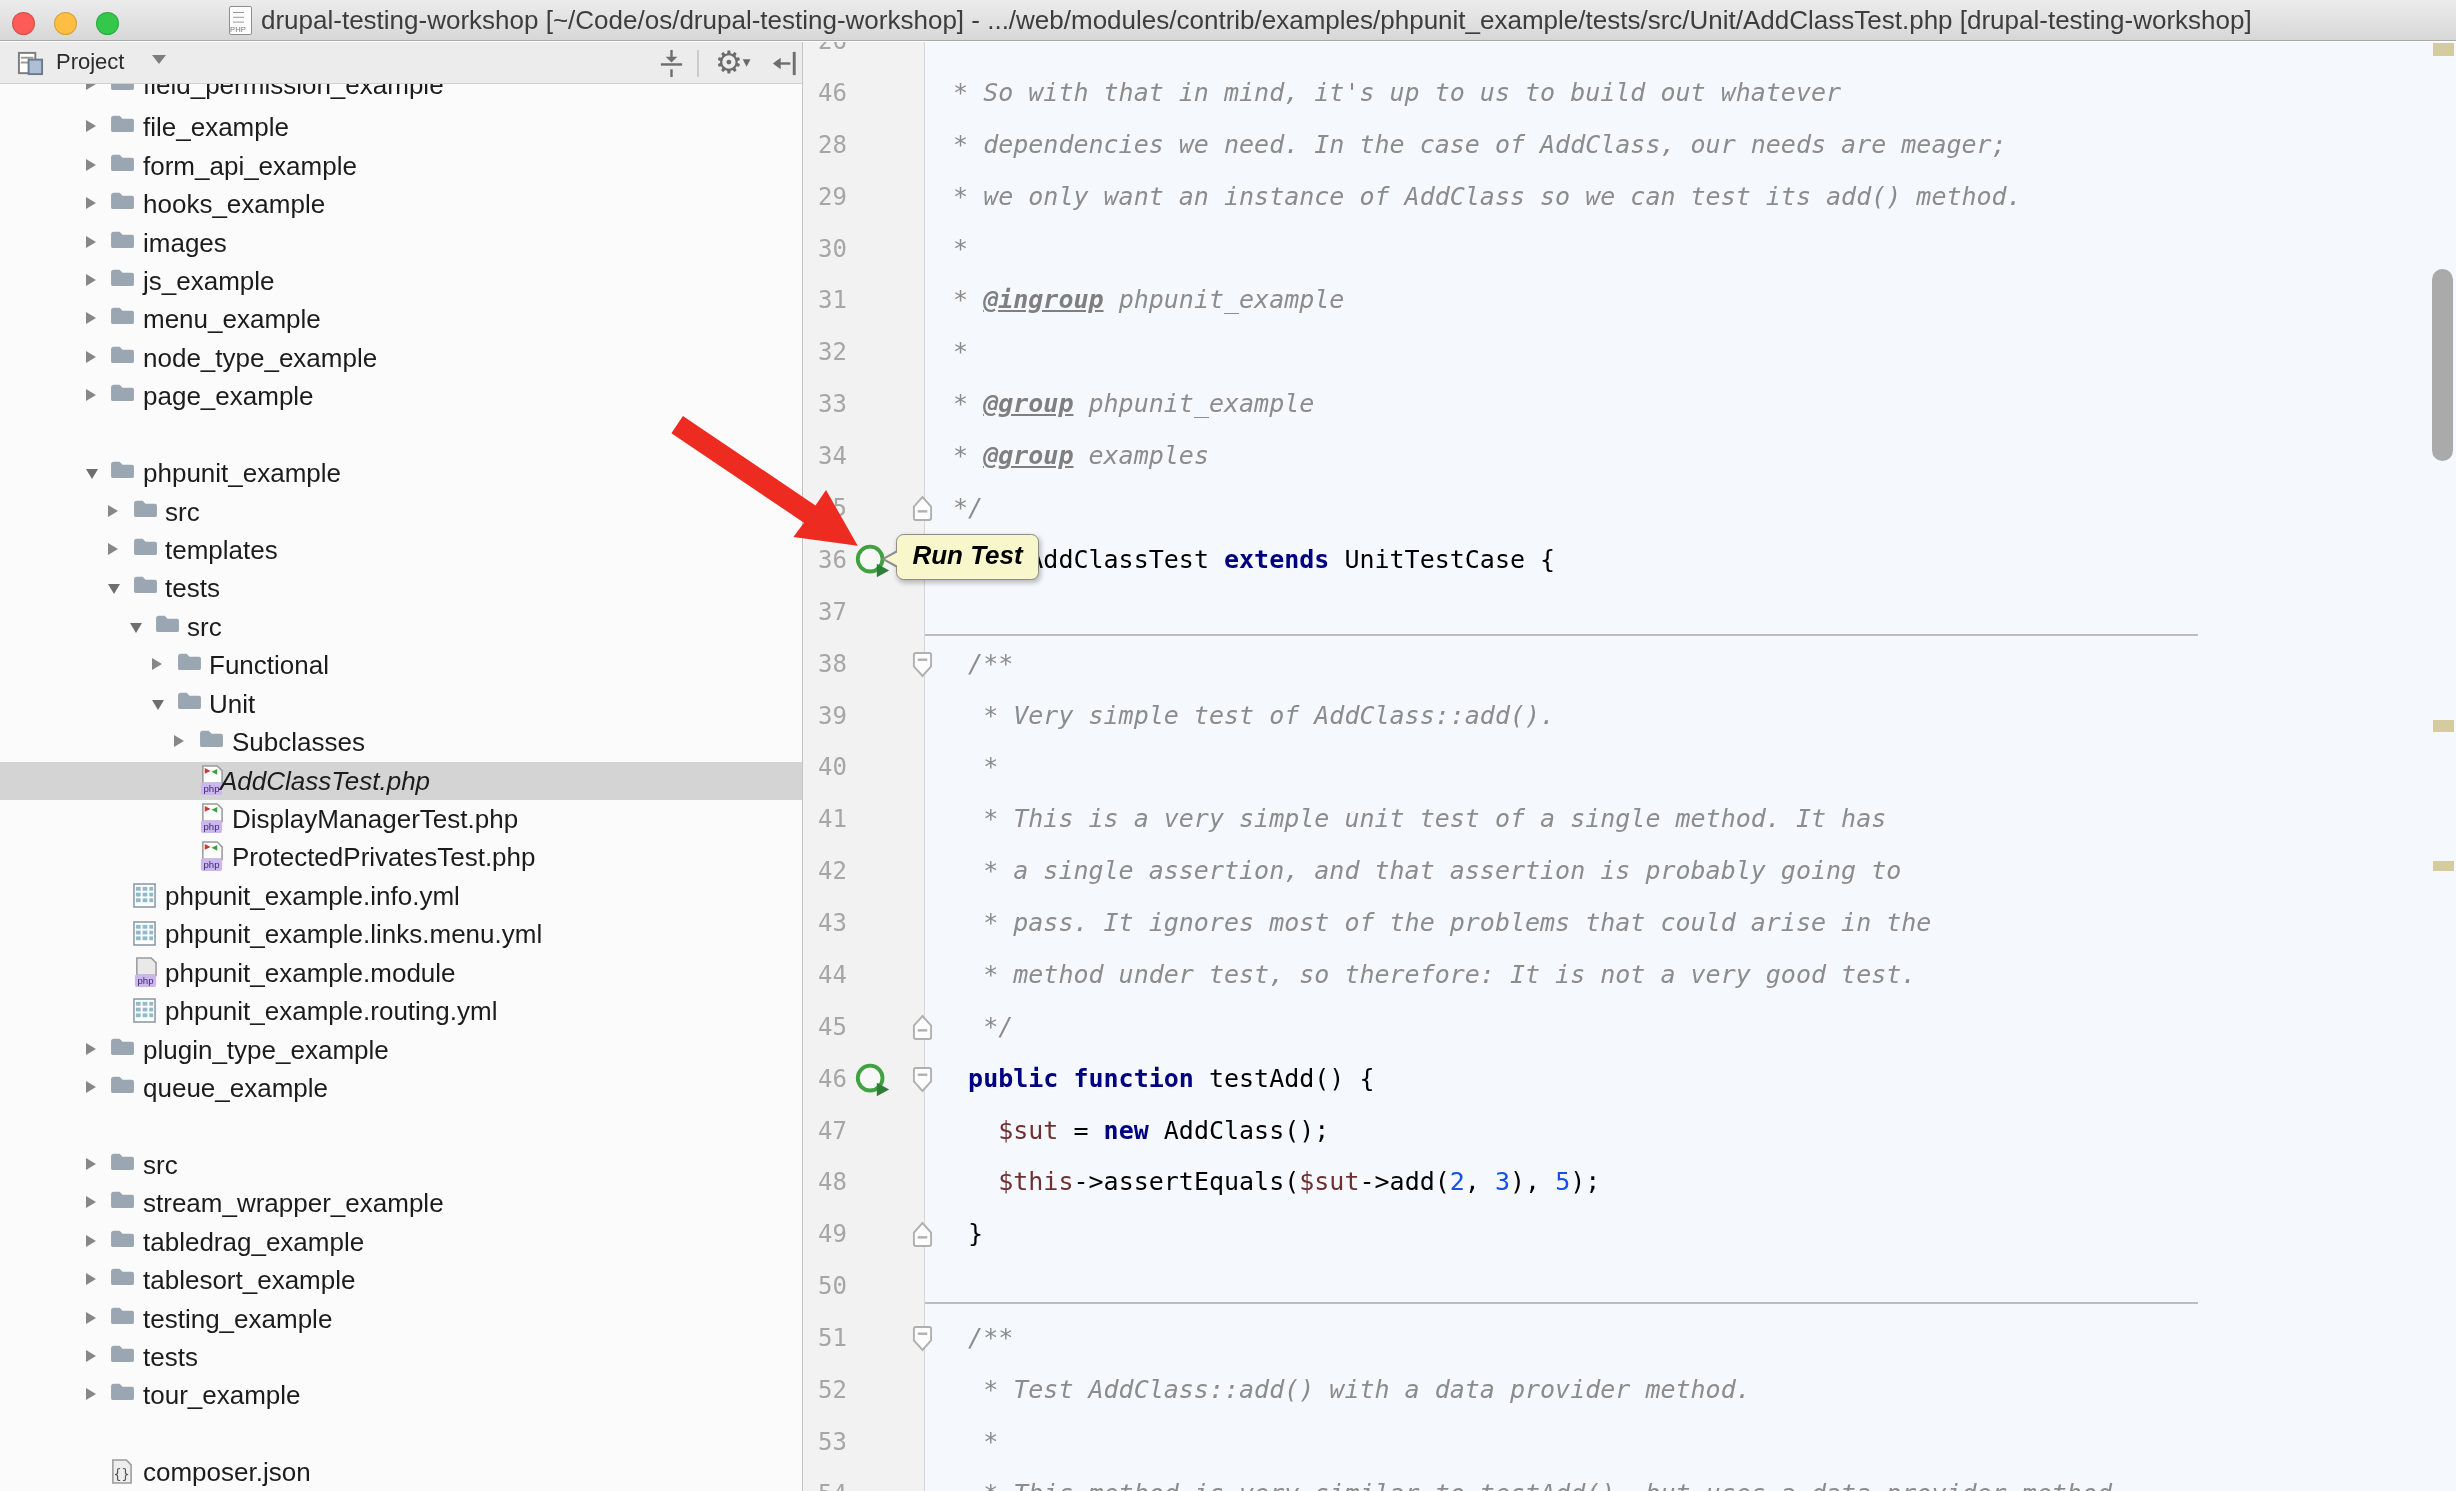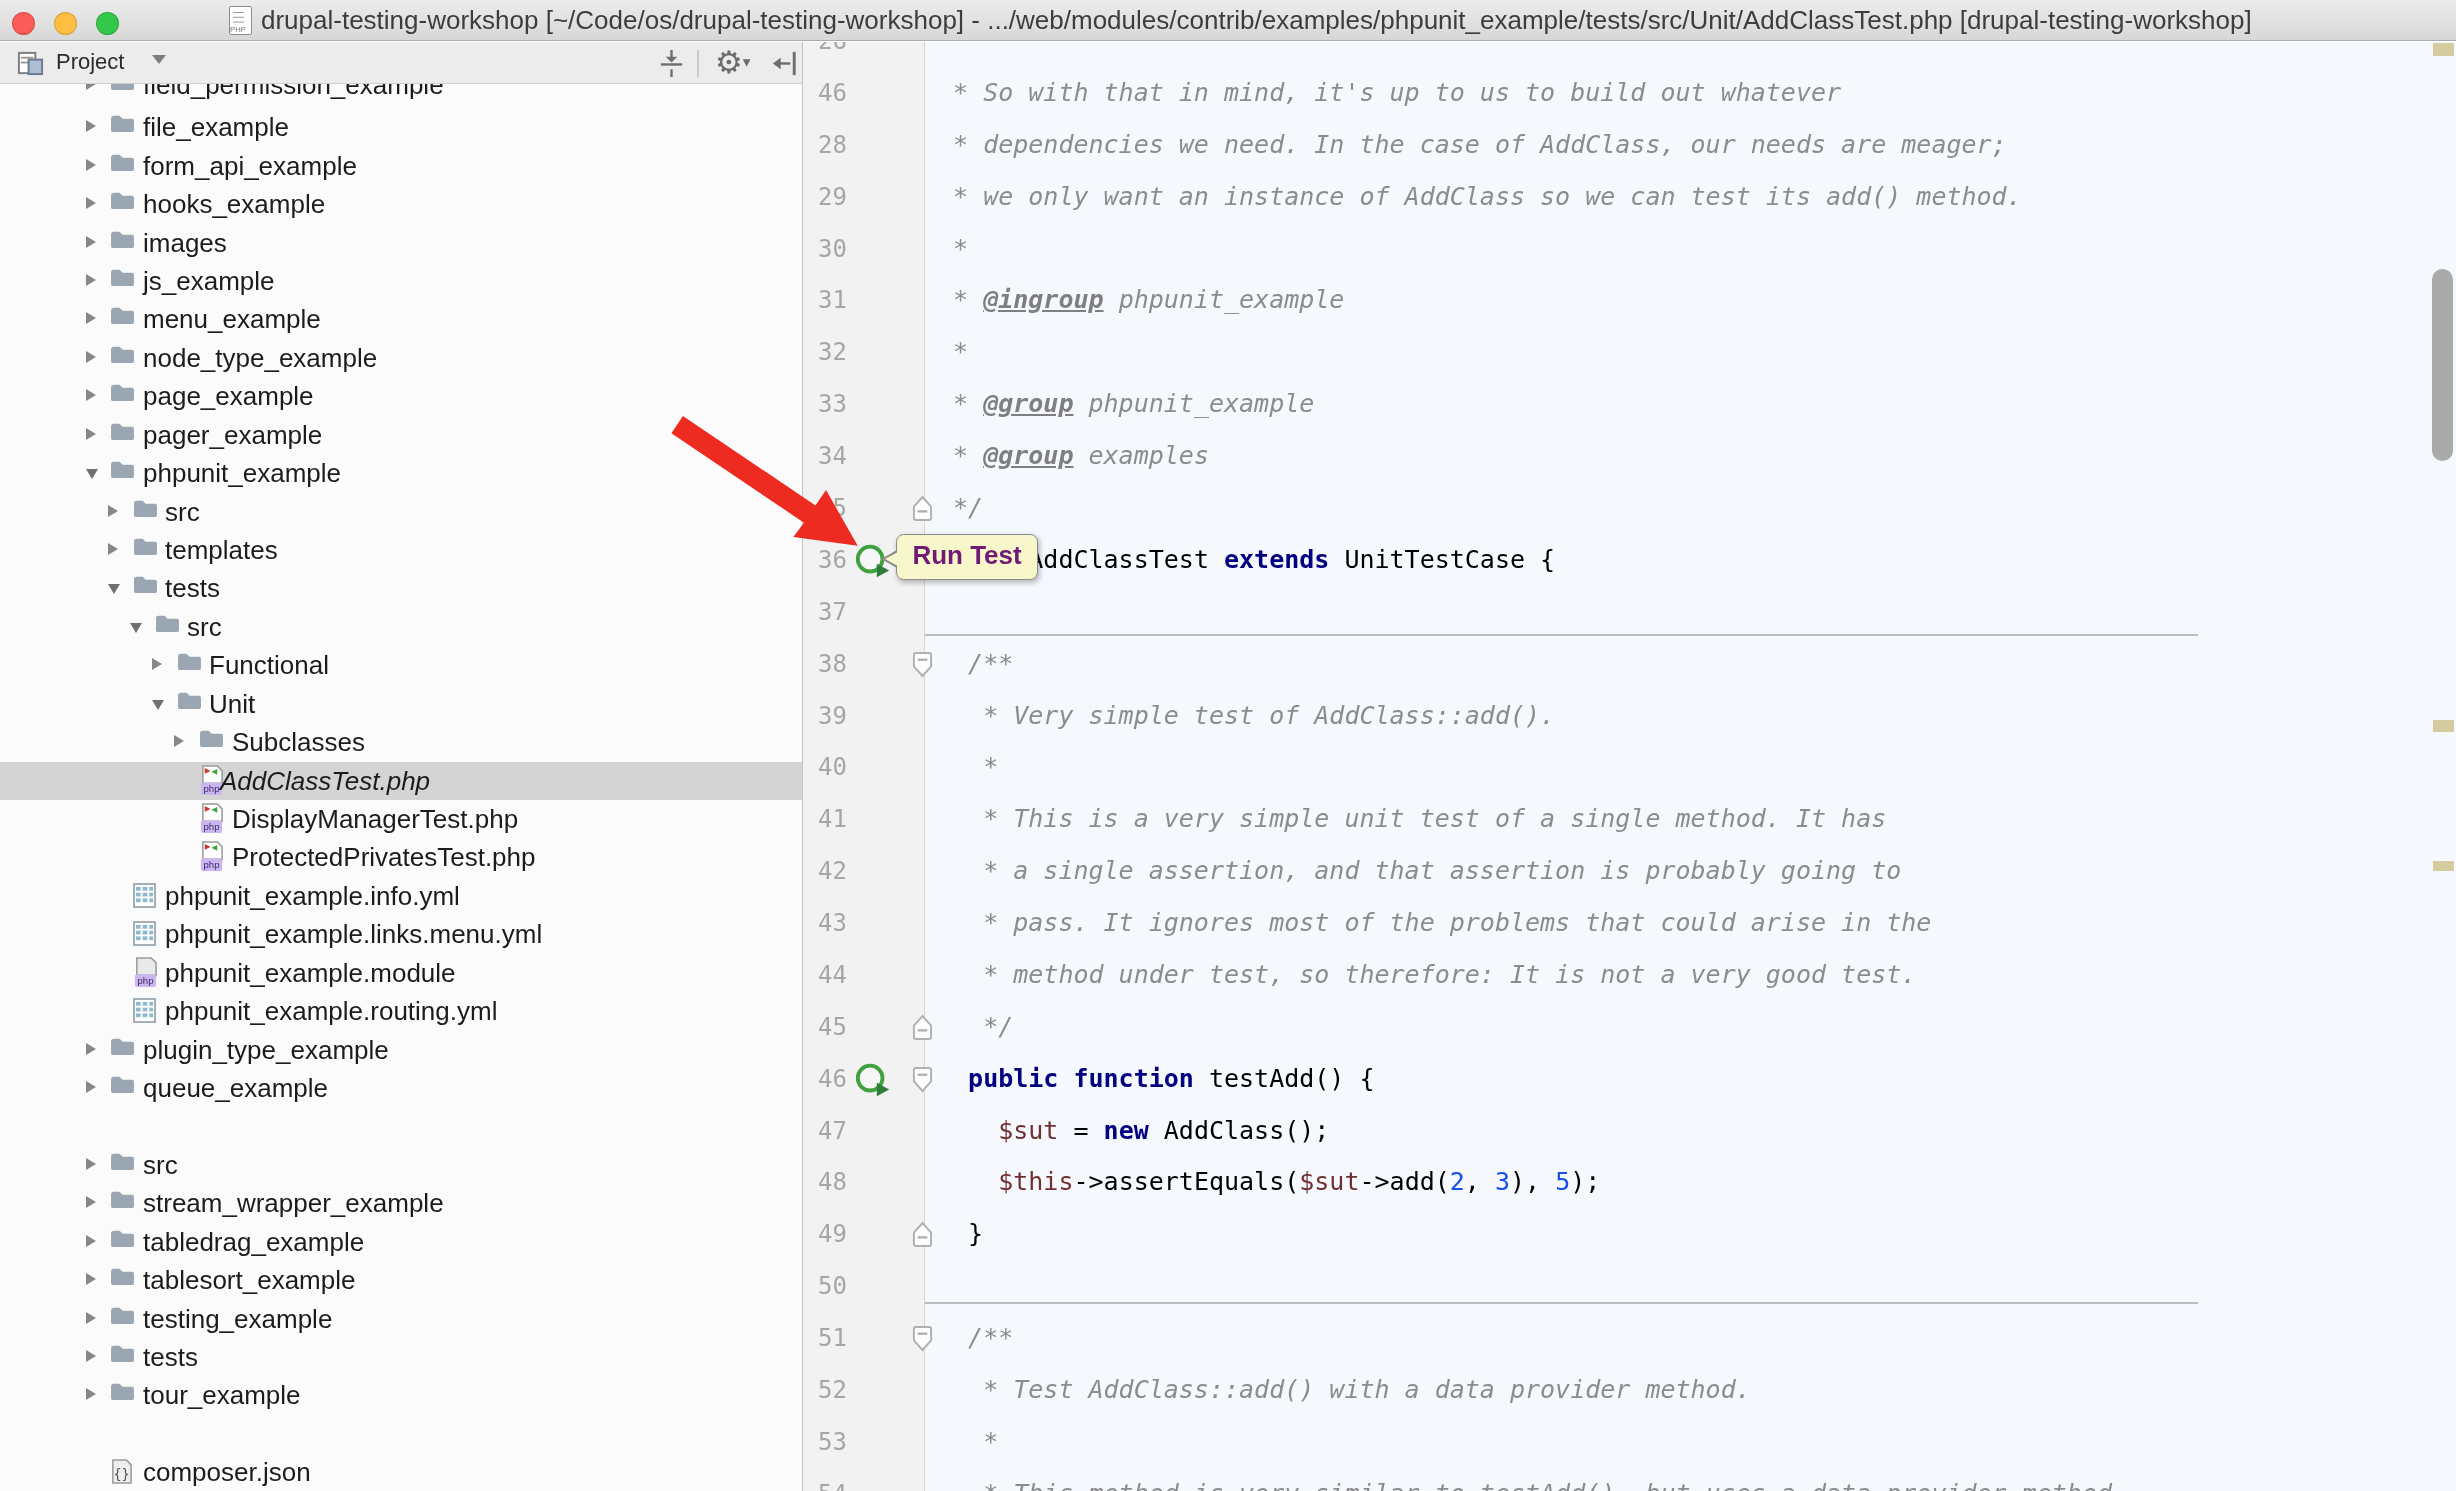--- a/index.html
+++ b/index.html
@@ -63,22 +63,22 @@
   .g-run{position:absolute;left:50px;top:6.7px;z-index:3;}
   .g-fold{position:absolute;left:109px;top:12.5px;z-index:3;}
   .m-sep{position:absolute;left:122px;width:1273px;height:1.9px;background:#bdbdbd;z-index:2;}
   .sb-thumb{position:absolute;left:1629px;top:227px;width:21px;height:192px;
     background:#9c9c9c;border-radius:10.6px;opacity:.85;z-index:4;}
   .sb-mark{position:absolute;left:1630px;width:21px;background:#d4cb9e;z-index:4;}
 
   
   .run-tooltip{position:absolute;left:896px;top:534px;height:44px;z-index:8;
     background:#f7f7cb;border:1.9px solid #8c8c8c;border-radius:7.7px;
-    font-size:26px;font-weight:600;color:#701a75;line-height:40px;padding:0 15.4px;
-    box-shadow:1.9px 2.9px 5.8px rgba(0,0,0,.25);white-space:nowrap;}
+    font-size:26px;font-weight:600;color:#000000;line-height:40px;padding:0 15.4px;
+    box-shadow:1.9px 2.9px 5.8px rgba(0,0,0,.25);white-space:nowrap;font-style:italic;}
   .run-tooltip::before{content:"";position:absolute;left:-16.3px;top:15.4px;width:0;height:0;
     border-top:9.6px solid transparent;border-bottom:9.6px solid transparent;
     border-right:16.3px solid #8c8c8c;}
   .run-tooltip::after{content:"";position:absolute;left:-12.5px;top:17.3px;width:0;height:0;
     border-top:7.7px solid transparent;border-bottom:7.7px solid transparent;
     border-right:13.4px solid #f7f7cb;}
 
   .arrow-overlay{position:absolute;left:0;top:0;width:2456px;height:1492px;
     pointer-events:none;z-index:9;}
 </style>
@@ -152,27 +152,20 @@
             <path d="M1 6 Q1 3 4 3 L10 3 L13 6 L23 6 Q25 6 25 8 L25 18 Q25 20 23 20 L3 20 Q1 20 1 18 Z" fill="#9aa7b3"></path>
           </svg></span>
         <span class="t-label" style="left: 143px;">node_type_example</span>
       </div>
       <div class="tree-row" style="top: 335px;">
         <span class="t-arrow collapsed" style="left: 86px;"></span>
         <span class="t-icon" style="left: 110px;"><svg class="folder-svg" viewBox="0 0 26 22">
             <path d="M1 6 Q1 3 4 3 L10 3 L13 6 L23 6 Q25 6 25 8 L25 18 Q25 20 23 20 L3 20 Q1 20 1 18 Z" fill="#9aa7b3"></path>
           </svg></span>
         <span class="t-label" style="left: 143px;">page_example</span>
-      </div>
-      <div class="tree-row" style="top: 374px;">
-        <span class="t-arrow collapsed" style="left: 86px;"></span>
-        <span class="t-icon" style="left: 110px;"><svg class="folder-svg" viewBox="0 0 26 22">
-            <path d="M1 6 Q1 3 4 3 L10 3 L13 6 L23 6 Q25 6 25 8 L25 18 Q25 20 23 20 L3 20 Q1 20 1 18 Z" fill="#9aa7b3"></path>
-          </svg></span>
-        <span class="t-label" style="left: 143px;">pager_example</span>
       </div>
       <div class="tree-row" style="top: 412px;">
         <span class="t-arrow expanded" style="left: 86px;"></span>
         <span class="t-icon" style="left: 110px;"><svg class="folder-svg" viewBox="0 0 26 22">
             <path d="M1 6 Q1 3 4 3 L10 3 L13 6 L23 6 Q25 6 25 8 L25 18 Q25 20 23 20 L3 20 Q1 20 1 18 Z" fill="#9aa7b3"></path>
           </svg></span>
         <span class="t-label" style="left: 143px;">phpunit_example</span>
       </div>
       <div class="tree-row" style="top: 451px;">
         <span class="t-arrow collapsed" style="left: 108px;"></span>

